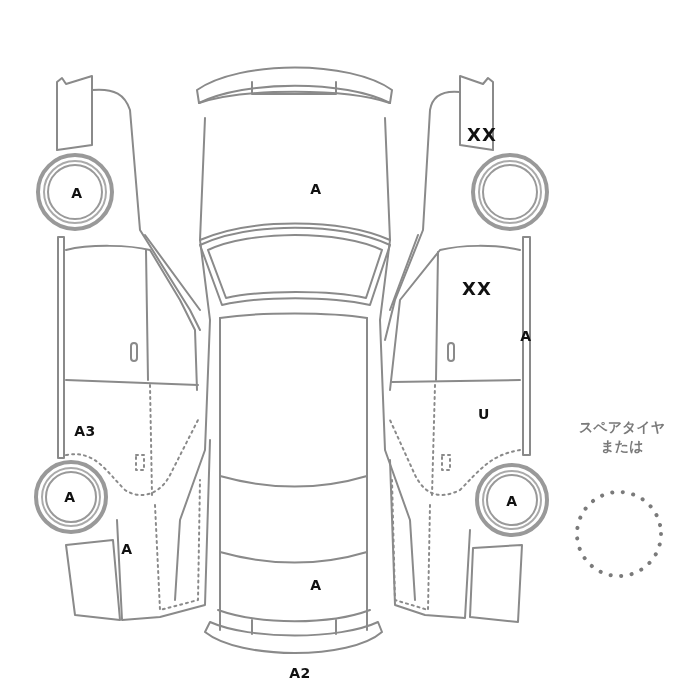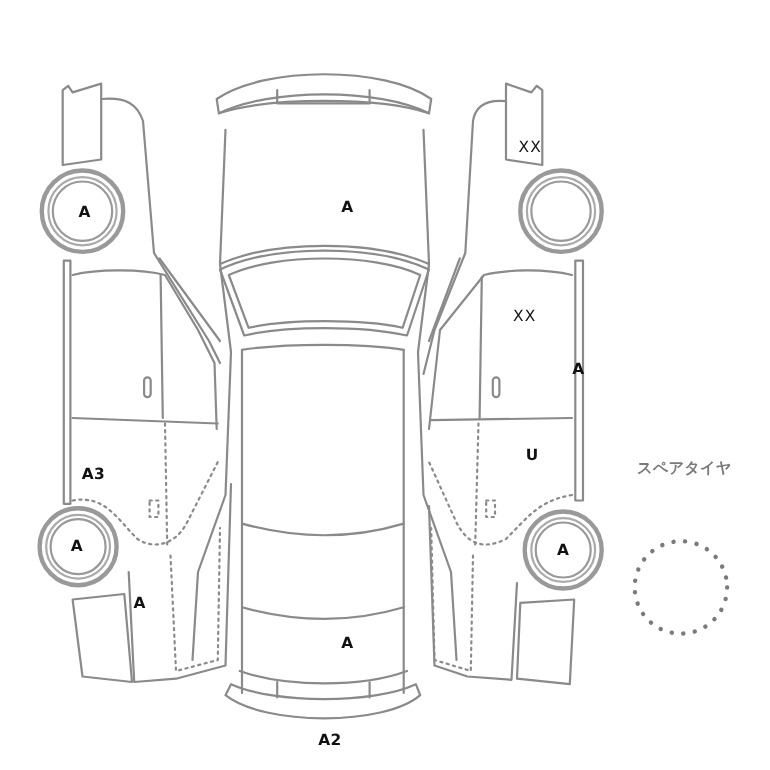--- a/index.html
+++ b/index.html
@@ -1,23 +1,23 @@
 <!DOCTYPE html>
 <html><head>
 <meta charset="utf-8">
 <style>
   html, body { margin:0; padding:0; background:#ffffff; }
   body { width:700px; height:700px; position:relative; overflow:hidden;
          font-family:"DejaVu Sans", "Liberation Sans", sans-serif; }
   #diagram { position:absolute; left:0; top:0; width:700px; height:700px; }
   .lbl { position:absolute; font-size:14px; font-weight:bold; color:#111;
          transform:translate(-50%,-50%); white-space:nowrap; letter-spacing:0.5px; }
-  .lbl.xx { font-weight:normal; font-size:14px; letter-spacing:1px; }
+  .lbl.xx { font-weight:bold; font-size:18px; letter-spacing:1px; }
   .spare { position:absolute; left:562px; top:418px; width:120px; text-align:center;
-           color:#7a7a7a; font-size:14px; font-weight:bold; line-height:19px;font-family:Liberation Mono, monospace; }
+           color:#7a7a7a; font-size:14px; font-weight:bold; line-height:19px; }
 </style>
 </head>
 <body>
 
 <svg id="diagram" viewBox="0 0 700 700" xmlns="http://www.w3.org/2000/svg">
   <g fill="none" stroke="#8a8a8a" stroke-width="2" stroke-linejoin="round" stroke-linecap="round">
 
     <g>
 
       <path d="M57,82 L62,78 L66,84 L92,76 L92,145 L57,150 Z"></path>
@@ -120,13 +120,14 @@
 <div class="lbl" style="left:300px;top:673px;">A2</div>
 
 <div class="lbl xx" style="left:482px;top:134px;">XX</div>
 <div class="lbl xx" style="left:477px;top:288px;">XX</div>
 <div class="lbl" style="left:526px;top:336px;">A</div>
 <div class="lbl" style="left:484px;top:414px;">U</div>
 <div class="lbl" style="left:512px;top:501px;">A</div>
 
 <div class="spare">
   <div>スペアタイヤ</div>
+  <div>または</div>
 </div>
 
 </body></html>

